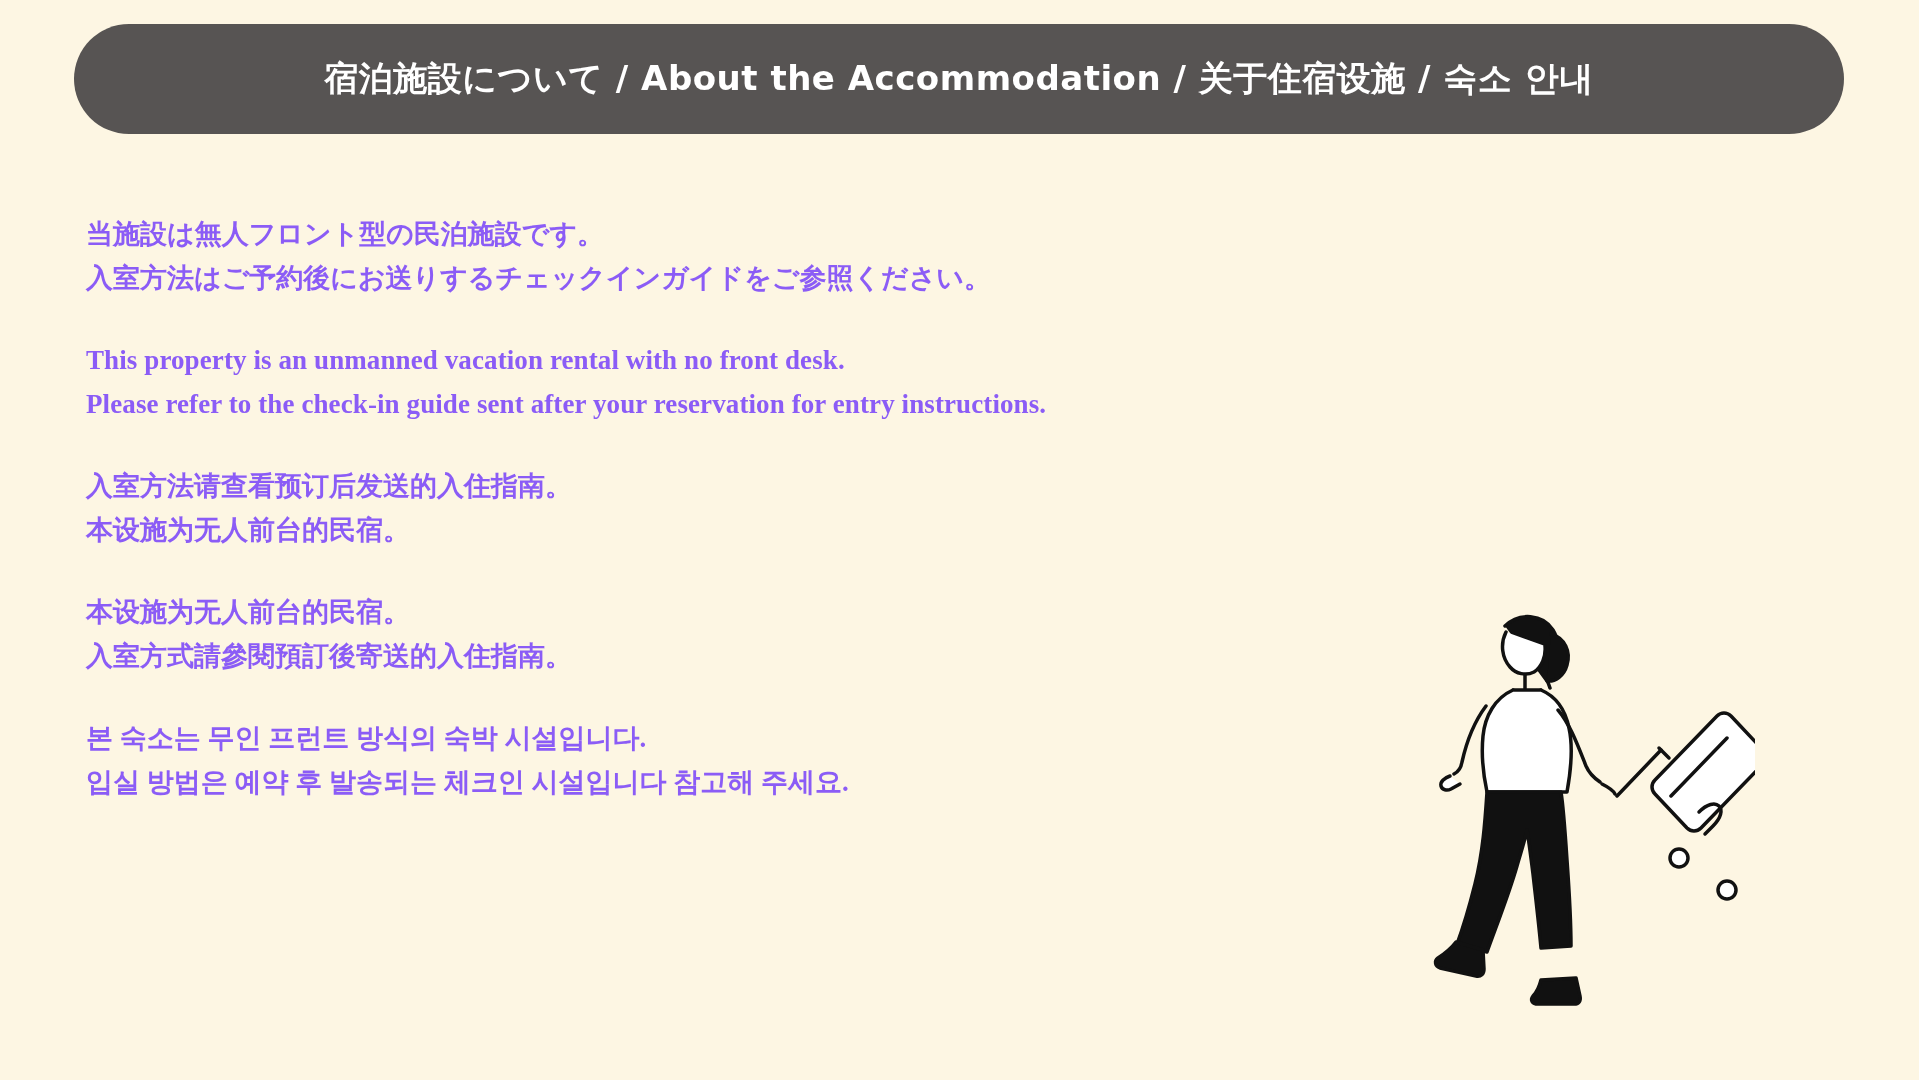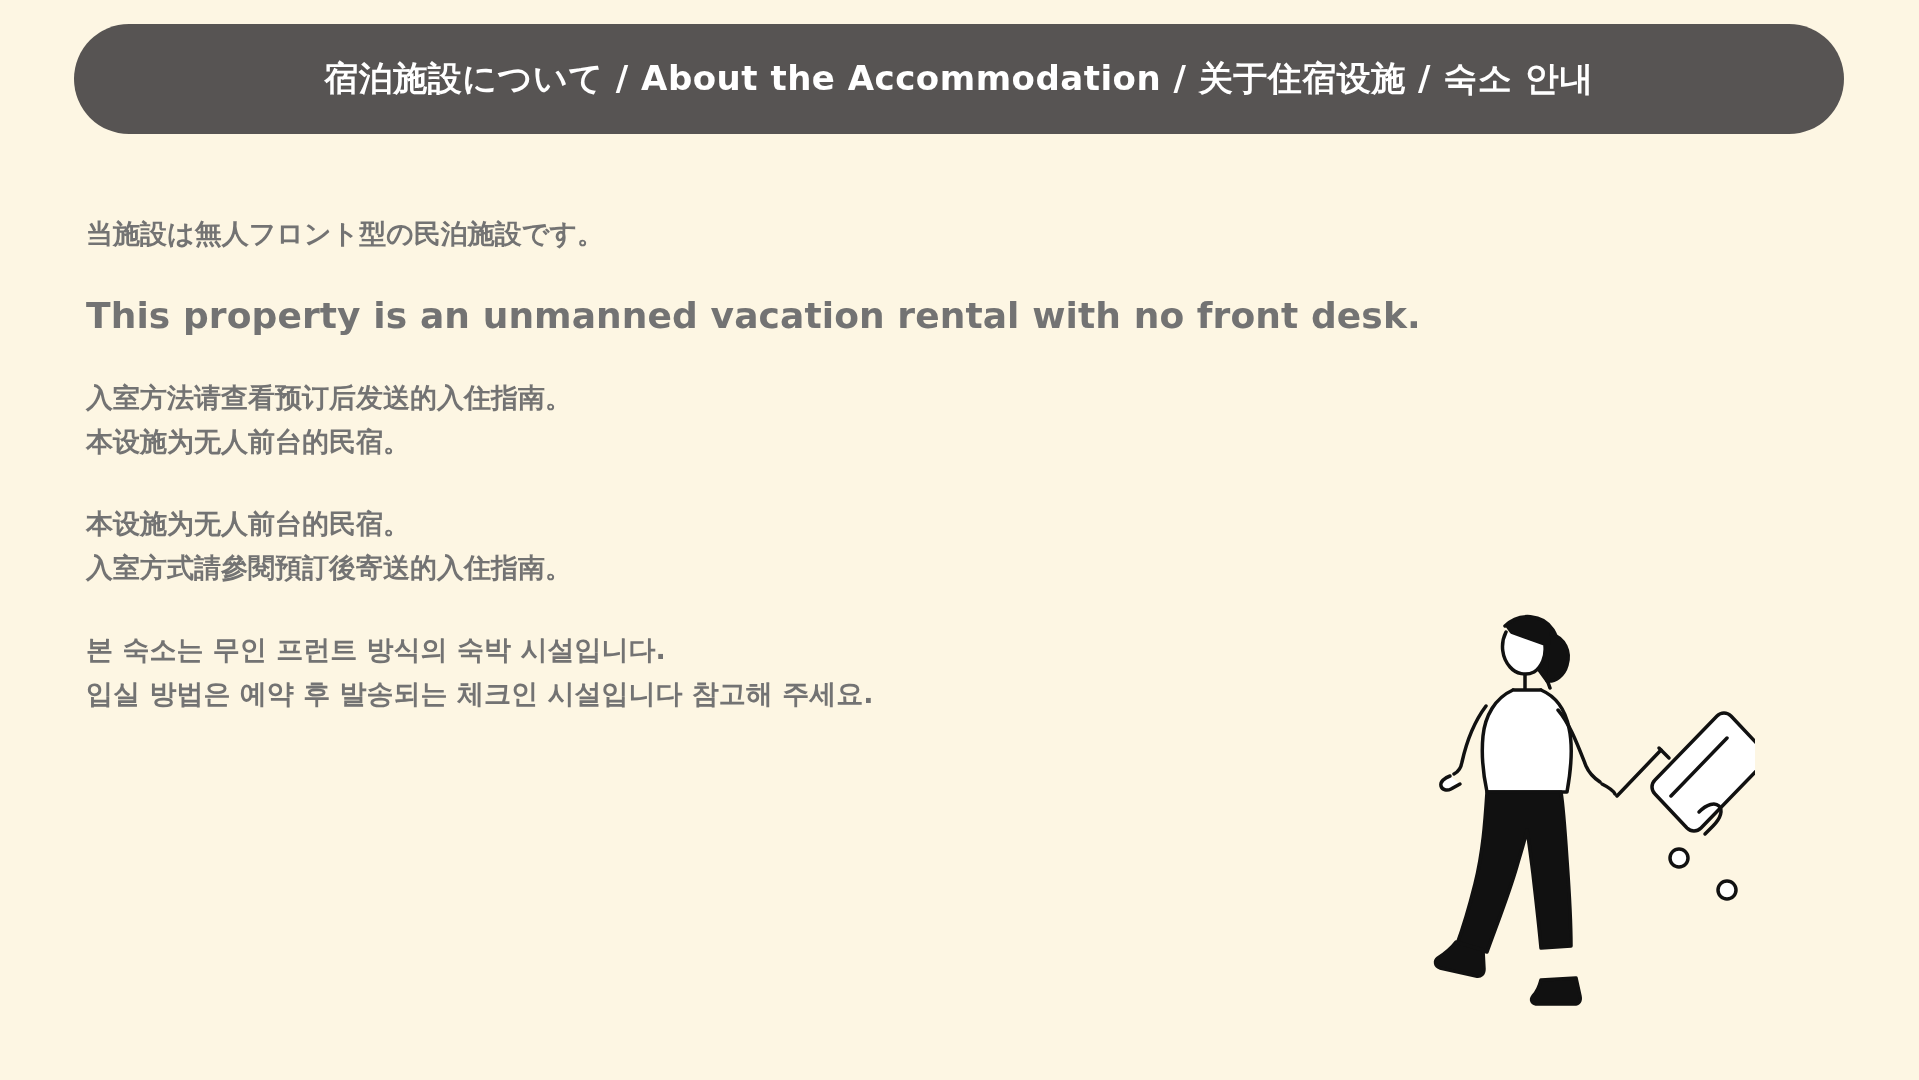--- a/index.html
+++ b/index.html
@@ -51,28 +51,29 @@
     top: 212px;
     width: 1400px;
   }
   .block {
     margin-bottom: 38px;
   }
   .block:last-child {
     margin-bottom: 0;
   }
   .line {
-    color: #737373;
+    color: #8b5cf6;
     font-weight: bold;
     font-size: 27px;
     line-height: 44px;
     white-space: nowrap;
+    font-family: Liberation Serif, serif;
   }
   .line.en {
-    font-size: 36px;
+    font-size: 27px;
     letter-spacing: 0.1px;
   }
 
   
   .illustration {
     position: absolute;
     left: 1355px;
     top: 590px;
     width: 400px;
     height: 420px;
@@ -89,24 +90,26 @@
 <div class="page">
 
   <div class="header-banner">
     <div class="header-title">宿泊施設について / About the Accommodation / 关于住宿设施 / 숙소 안내</div>
   </div>
 
   <div class="content">
 
     <div class="block">
       <div class="line">当施設は無人フロント型の民泊施設です。</div>
+      <div class="line">入室方法はご予約後にお送りするチェックインガイドをご参照ください。</div>
     </div>
 
     <div class="block">
       <div class="line en">This property is an unmanned vacation rental with no front desk.</div>
+      <div class="line en">Please refer to the check-in guide sent after your reservation for entry instructions.</div>
     </div>
 
     <div class="block">
       <div class="line"> 入室方法请查看预订后发送的入住指南。</div>
       <div class="line">本设施为无人前台的民宿。</div>
     </div>
 
     <div class="block">
       <div class="line">本设施为无人前台的民宿。</div>
       <div class="line"> 入室方式請參閱預訂後寄送的入住指南。</div>

